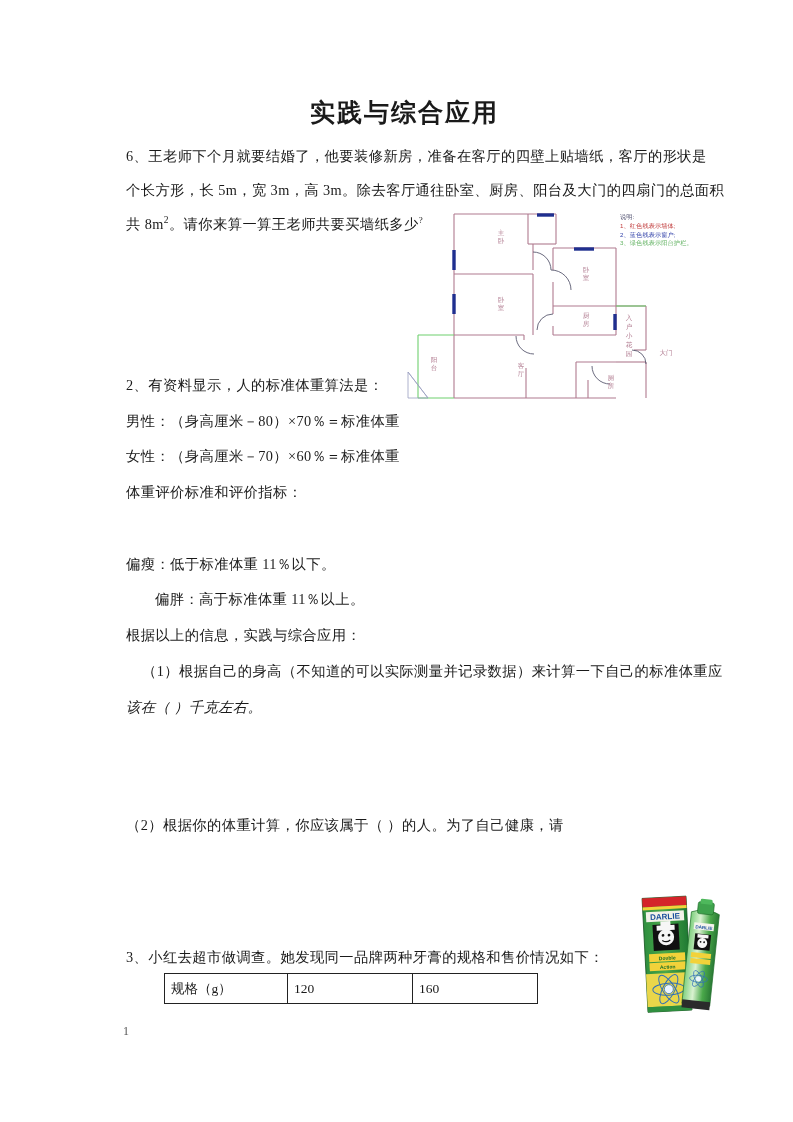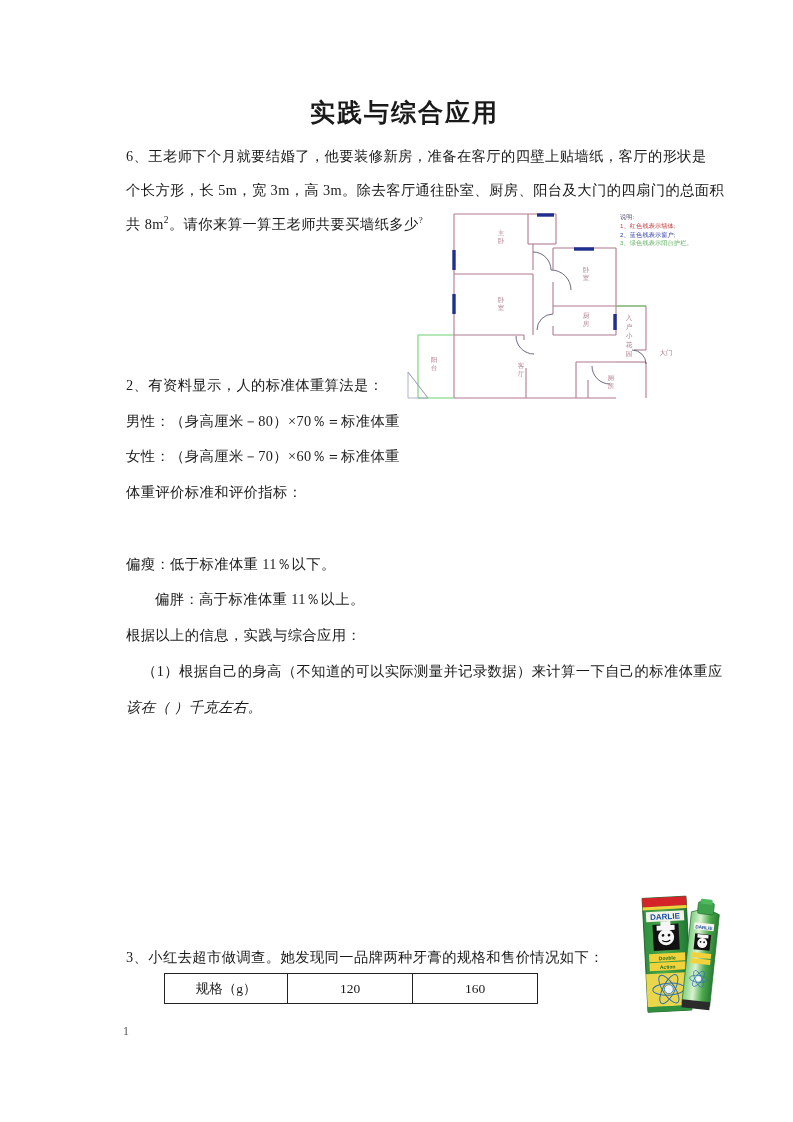--- a/index.html
+++ b/index.html
@@ -84,21 +84,21 @@
     position: absolute;
     left: 156px;
     top: 973px;
     border-collapse: collapse;
     font-size: 13.5px;
     font-family: "Liberation Serif", "DejaVu Serif", serif;
   }
   #spec-table td {
     border: 1.2px solid #222;
     height: 29px;
-    text-align: center;
+    text-align: left;
     vertical-align: middle;
     padding: 0 6px;
   }
   #spec-table td.c0 { width: 110px; }
   #spec-table td.c1 { width: 112px; }
   #spec-table td.c2 { width: 112px; margin-left: 10px; }
 
   
   #toothpaste {
     position: absolute;
@@ -222,20 +222,21 @@
 
   <div class="para" style="left:118px; top:378px;">2、有资料显示，人的标准体重算法是：</div>
   <div class="para" style="left:118px; top:414px;">男性：（身高厘米－80）×70％＝标准体重</div>
   <div class="para" style="left:118px; top:449px;">女性：（身高厘米－70）×60％＝标准体重</div>
   <div class="para" style="left:118px; top:485px;">体重评价标准和评价指标：</div>
   <div class="para" style="left:118px; top:557px;">偏瘦：低于标准体重 11％以下。</div>
   <div class="para" style="left:118px; top:592px;margin-left:29px;">偏胖：高于标准体重 11％以上。</div>
   <div class="para" style="left:118px; top:628px;">根据以上的信息，实践与综合应用：</div>
   <div class="para" style="left:118px; top:664px;margin-left:16px;">（1）根据自己的身高（不知道的可以实际测量并记录数据）来计算一下自己的标准体重应</div>
   <div class="para" style="left:118px; top:700px;font-style:italic;">该在（                ）千克左右。</div>
+  <div class="para" style="left:118px; top:818px;">（2）根据你的体重计算，你应该属于（                        ）的人。为了自己健康，请</div>
 
   <div class="para" style="left:118px; top:950px;">3、小红去超市做调查。她发现同一品牌两种牙膏的规格和售价情况如下：</div>
 
   <table id="spec-table">
     <tbody>
         <tr>
       <td class="c0">规格（g）</td>
       <td class="c1">120</td>
       <td class="c2">160</td>
     </tr>

